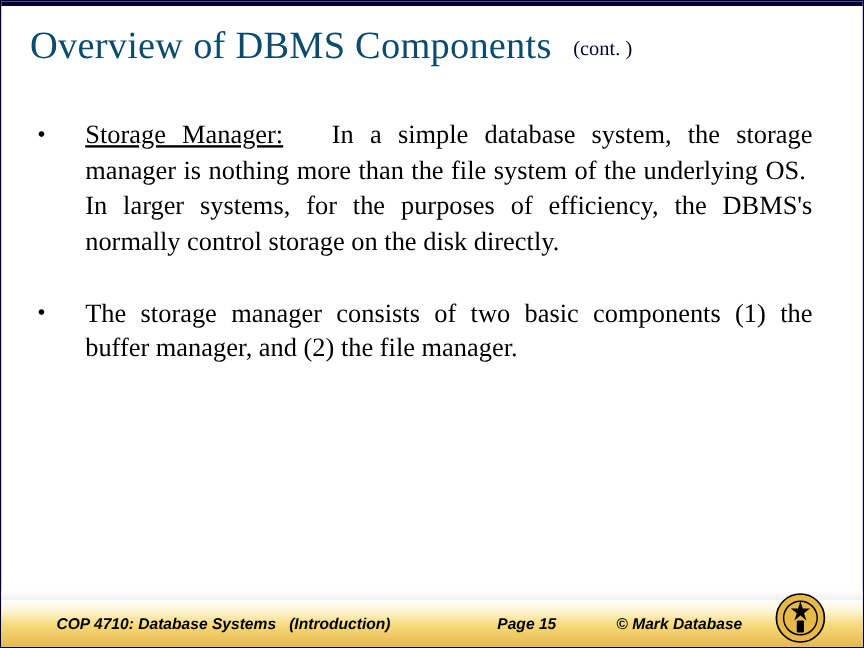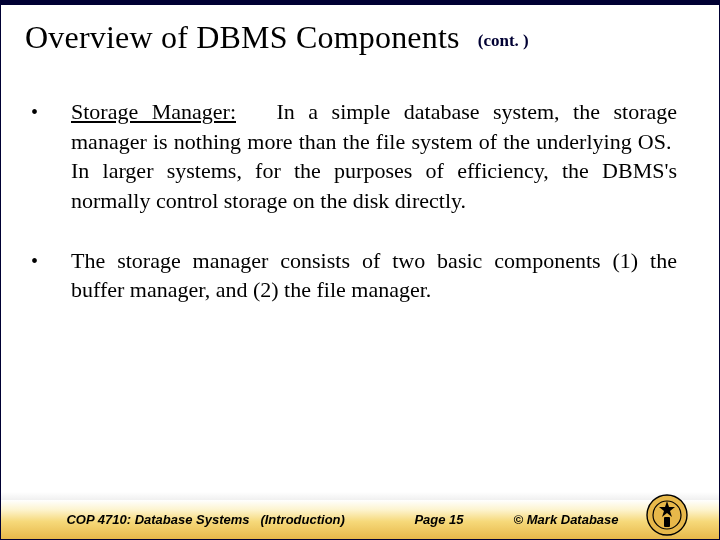--- a/index.html
+++ b/index.html
@@ -20,29 +20,29 @@
     position: absolute;
     top: 18px;
     left: 24px;
     right: 24px;
     display: flex;
     align-items: baseline;
     justify-content: flex-start;
   }
   .title {
     font-size: 32px;
-    color: #000000;
+    color: #0c4a6e;
     font-weight: 400;
     letter-spacing: 0.2px;
   }
   .cont {
     font-size: 17px;
     color: #000033;
     margin-left: 18px;
-    font-weight: 700;
+    font-weight: 400;
     position: relative;
     top: -2px;
   }
   .content {
     position: absolute;
     top: 96px;
     left: 30px;
     right: 42px;
   }
   .bullet-item {
@@ -96,23 +96,22 @@
     height: 40px;
     display: flex;
     align-items: center;
     font-family: Arial, Helvetica, sans-serif;
     font-weight: 700;
     font-size: 13px;
     color: #000;
   }
   .footer-left {
     flex: 0 0 52%;
-    padding-left: 36px;
+    padding-left: 46px;
     font-style: italic;
-    text-align: center;
   }
   .footer-left .intro { font-style: italic; }
   .footer-center {
     flex: 0 0 18%;
     text-align: center;
     font-style: italic;
   }
   .footer-right {
     flex: 1;
     text-align: left;

